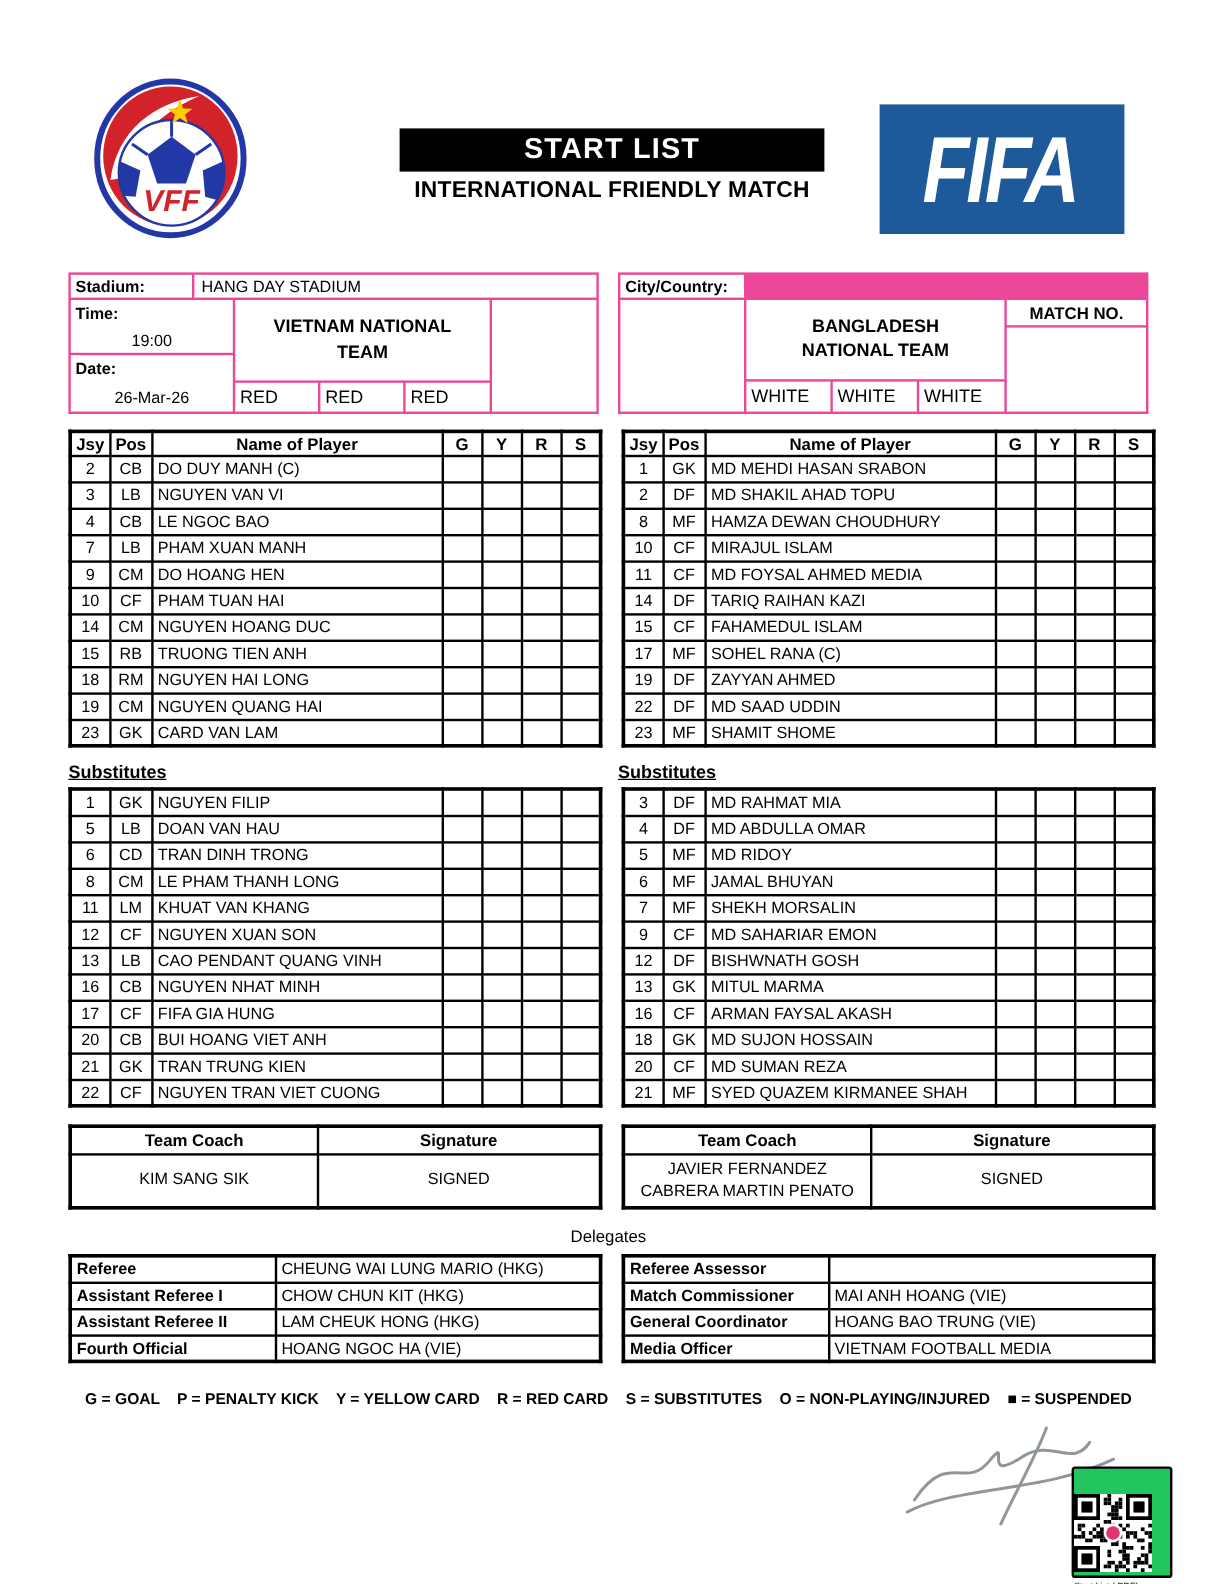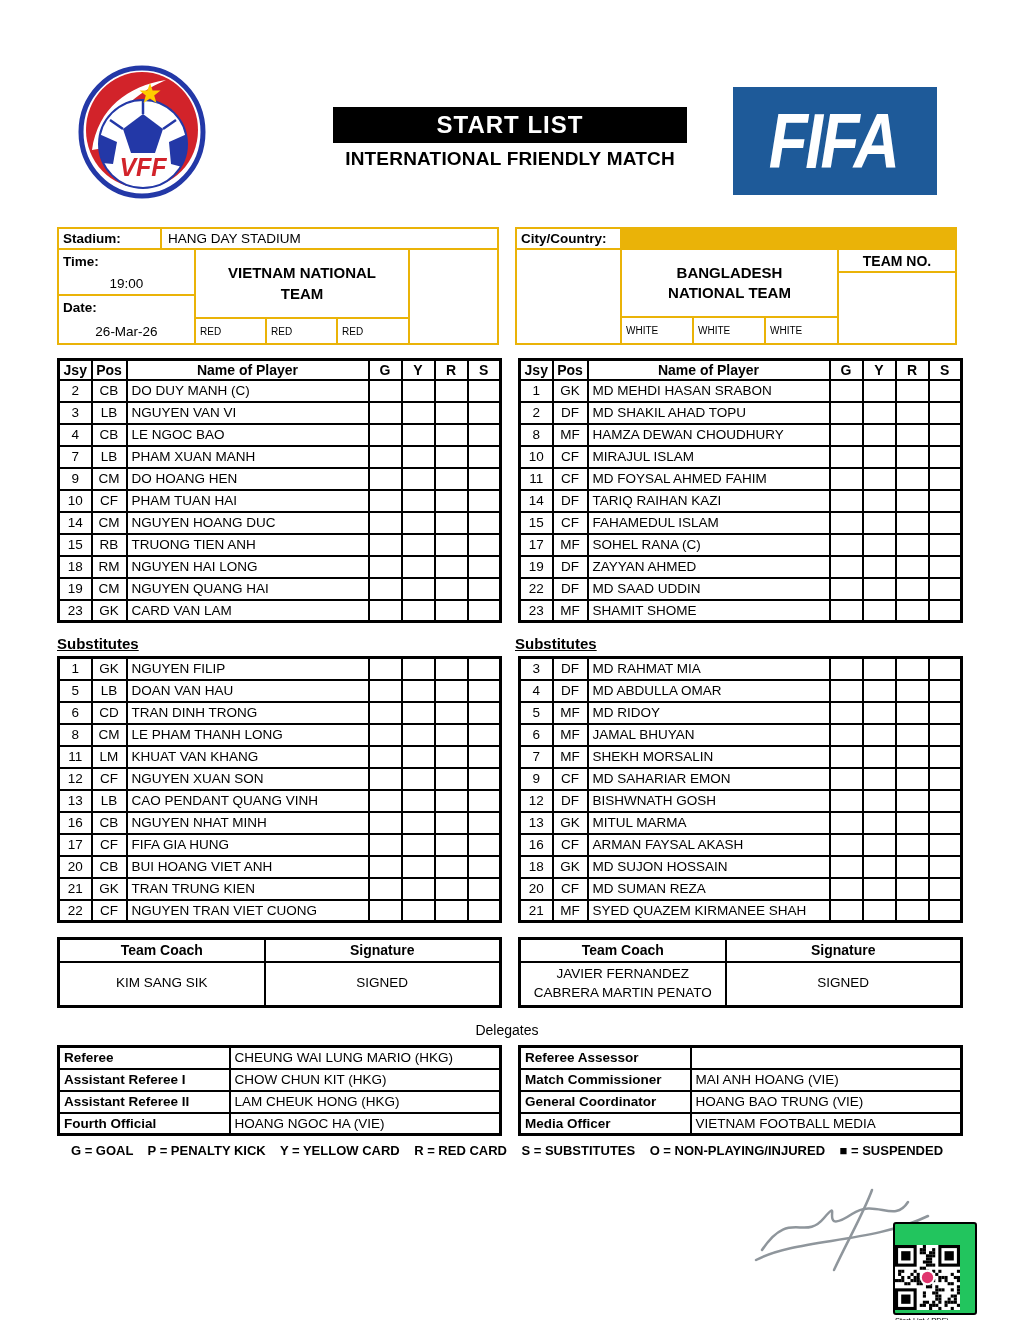--- a/index.html
+++ b/index.html
@@ -16,21 +16,21 @@
   .fifa-logo { position:absolute; left:733px; top:87px; width:204px; height:108px; background:var(--fifa-blue,#1e5a99);
                display:flex; align-items:center; justify-content:center; overflow:hidden; }
   .fifa-logo span { color:#fff; font-weight:bold; font-style:italic; font-size:78px;
                     transform:scaleX(0.82); letter-spacing:-3px; padding-right:6px; }
 
   
   .content { width:900px; margin-left:57px; }
 
   
   .info-row { display:flex; gap:16px; }
-  .ig { display:grid; background:#eab308; padding:2px; gap:2px; width:442px; height:118px; }
+  .ig { display:grid; background:#ec4899; padding:2px; gap:2px; width:442px; height:118px; }
   .ig > div { background:#fff; }
   .ig-left  { grid-template-columns:101px 32px 69px 69px 70px 1fr; grid-template-rows:19px 21px 21px 21px 1fr; }
   .ig-right { grid-template-columns:103px 70px 70px 71px 1fr; grid-template-rows:19px 21px 1fr 25px; }
   .l-stadium-label { grid-area:1/1/2/2; } .l-stadium-value { grid-area:1/2/2/7; }
   .l-time { grid-area:2/1/4/3; } .l-date { grid-area:4/1/6/3; }
   .l-team { grid-area:2/3/5/6; }
   .l-red1 { grid-area:5/3/6/4; } .l-red2 { grid-area:5/4/6/5; } .l-red3 { grid-area:5/5/6/6; }
   .l-empty { grid-area:2/6/6/7; }
   .r-city-label { grid-area:1/1/2/2; } .r-city-value { grid-area:1/2/2/6; }
   .r-empty { grid-area:2/1/5/2; }
@@ -38,21 +38,21 @@
   .r-white1 { grid-area:4/2/5/3; } .r-white2 { grid-area:4/3/5/4; } .r-white3 { grid-area:4/4/5/5; }
   .r-matchno { grid-area:2/5/3/6; } .r-matchempty { grid-area:3/5/5/6; }
   .cell-label { font-weight:bold; font-size:13.5px; display:flex; align-items:center; padding-left:4px; white-space:nowrap; }
   .cell-value { font-size:13.5px; display:flex; align-items:center; padding-left:6px; white-space:nowrap; }
   .cell-stack { display:flex; flex-direction:column; font-size:13.5px; }
   .cell-stack > div { height:50%; display:flex; align-items:center; }
   .cell-stack .lbl { font-weight:bold; padding-left:4px; }
   .cell-stack .val { justify-content:center; }
   .cell-team { display:flex; align-items:center; justify-content:center; text-align:center;
                font-weight:bold; font-size:15px; padding:0 16px; line-height:1.35; }
-  .cell-kit { font-size:10px; display:flex; align-items:center; padding-left:4px; }
+  .cell-kit { font-size:15px; display:flex; align-items:center; padding-left:4px; }
   .cell-matchno { font-weight:bold; font-size:14px; display:flex; align-items:center; justify-content:center; }
 
   
   .roster-row, .subs-row, .coach-row, .delegates-row { display:flex; gap:16px; }
   .roster-row { margin-top:13px; } .subs-row { margin-top:4px; }
   table { border-collapse:collapse; table-layout:fixed; }
   .roster { width:442px; border:3px solid #000; }
   .roster th { border:2px solid #000; height:20px; font-size:14px; font-weight:bold; text-align:center; padding:0; }
   .roster td { border:2px solid #000; height:22px; font-size:13.5px; padding:0 2px;
                white-space:nowrap; overflow:hidden; text-align:center; }
@@ -67,21 +67,21 @@
   .coach td { border:2px solid #000; height:45px; font-size:13.5px; text-align:center; line-height:1.4; padding:0 10px; }
 
   
   .delegates-title { margin-top:14px; text-align:center; font-size:14px; }
   .delegates-row { margin-top:7px; }
   .dlg { width:442px; border:3px solid #000; }
   .dlg td { border:2px solid #000; height:22px; font-size:13.5px; padding:0 4px; white-space:nowrap; overflow:hidden; }
   .dlg td.d-label { font-weight:bold; }
 
   
-  .legend { margin-top:7px; text-align:center; font-size:13px; font-weight:bold; white-space:pre; }
+  .legend { margin-top:22px; text-align:center; font-size:13px; font-weight:bold; white-space:pre; }
   .signature-scribble { position:absolute; left:752px; top:1182px; width:185px; height:95px; }
   .qr-box { position:absolute; left:893px; top:1222px; width:84px; height:93px; background:#22c55e;
             border:2.5px solid #000; border-radius:3px; text-align:left; padding-top:21px; }
   .qr-caption { font-size:7.5px; margin-top:2px; }
 </style>
 </head>
 <body>
 
 <div class="page">
 
@@ -137,21 +137,21 @@
         <div class="l-empty"></div>
       </div>
 
       <div class="ig ig-right">
         <div class="r-city-label cell-label">City/Country:</div>
         <div class="r-empty"></div>
         <div class="r-team cell-team">BANGLADESH NATIONAL TEAM</div>
         <div class="r-white1 cell-kit">WHITE</div>
         <div class="r-white2 cell-kit">WHITE</div>
         <div class="r-white3 cell-kit">WHITE</div>
-        <div class="r-matchno cell-matchno">TEAM NO.</div>
+        <div class="r-matchno cell-matchno">MATCH NO.</div>
         <div class="r-matchempty"></div>
       </div>
     </div>
 
     <div class="roster-row">
       <table class="roster">
         <colgroup>
             <col style="width:33px">
             <col style="width:35px">
             <col style="width:242px">
@@ -344,21 +344,21 @@
               <td class="c-name">MIRAJUL ISLAM</td>
               <td></td>
               <td></td>
               <td></td>
               <td></td>
             </tr>
 
             <tr>
               <td class="c-no">11</td>
               <td class="c-pos">CF</td>
-              <td class="c-name">MD FOYSAL AHMED FAHIM</td>
+              <td class="c-name">MD FOYSAL AHMED MEDIA</td>
               <td></td>
               <td></td>
               <td></td>
               <td></td>
             </tr>
 
             <tr>
               <td class="c-no">14</td>
               <td class="c-pos">DF</td>
               <td class="c-name">TARIQ RAIHAN KAZI</td>

